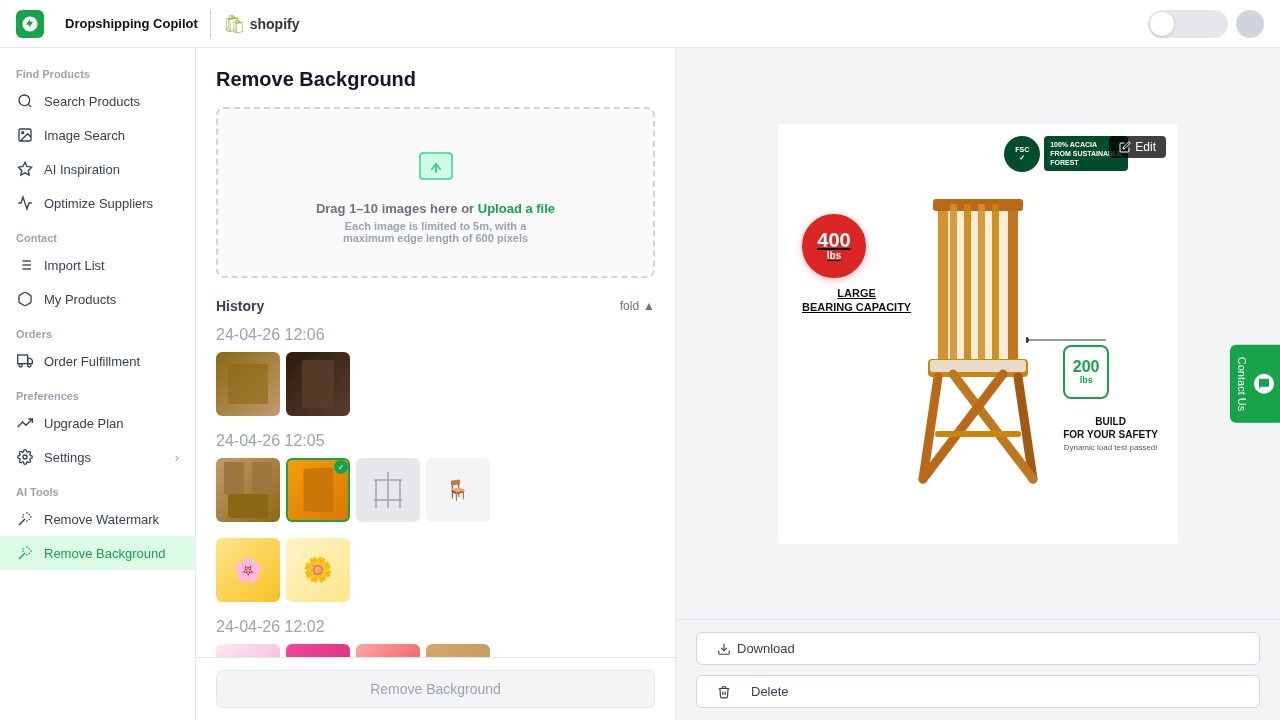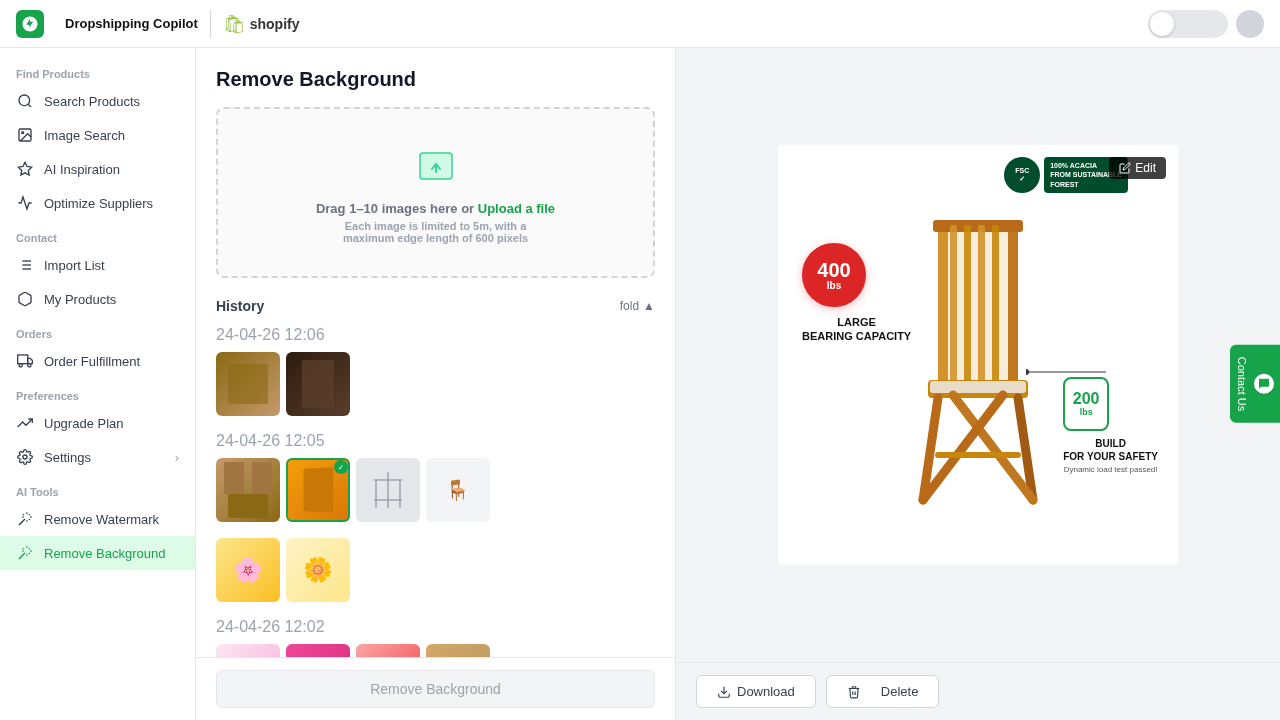--- a/index.html
+++ b/index.html
@@ -65,21 +65,21 @@
     
     .right-panel { flex: 1; background: #f3f4f6; display: flex; flex-direction: column; position: relative; overflow: hidden; }
     .preview-area { flex: 1; display: flex; align-items: center; justify-content: center; overflow: hidden; }
     .preview-image-container { position: relative; width: 400px; height: 420px; }
     .preview-image { width: 100%; height: 100%; background: white; border-radius: 4px; position: relative; overflow: hidden; }
 
     
     .edit-badge { position: absolute; top: 12px; right: 12px; background: rgba(0,0,0,0.75); color: white; padding: 4px 10px; border-radius: 4px; font-size: 12px; cursor: pointer; display: flex; align-items: center; gap: 4px; }
 
     
-    .bottom-bar { padding: 12px 20px; border-top: 1px solid #e5e7eb; background: #f3f4f6; display: flex; justify-content: flex-start; gap: 10px; }
+    .bottom-bar { padding: 12px 20px; border-top: 1px solid #e5e7eb; background: #f3f4f6; display: flex; justify-content: flex-start; gap: 10px; flex-direction: column; }
     .download-btn { padding: 8px 20px; background: white; border: 1px solid #d1d5db; border-radius: 6px; font-size: 13px; color: #374151; cursor: pointer; display: flex; align-items: center; gap: 6px; font-weight: 500; }
     .delete-btn { padding: 8px 20px; background: white; border: 1px solid #d1d5db; border-radius: 6px; font-size: 13px; color: #374151; cursor: pointer; display: flex; align-items: center; gap: 20px; font-weight: 500; }
 
     
     .contact-btn { position: absolute; right: 0; top: 50%; transform: translateY(-50%); background: #16a34a; color: white; writing-mode: vertical-rl; text-orientation: mixed; padding: 12px 6px; border-radius: 6px 0 0 6px; font-size: 11px; cursor: pointer; font-weight: 500; display: flex; flex-direction: column; align-items: center; gap: 6px; }
     .contact-circle { width: 20px; height: 20px; background: white; border-radius: 50%; display: flex; align-items: center; justify-content: center; }
     .contact-circle svg { width: 12px; height: 12px; fill: #16a34a; }
 
     
     .remove-bg-bottom { width: 100%; padding: 10px 16px; background: #f3f4f6; border: 1px solid #e5e7eb; border-radius: 6px; color: #9ca3af; font-size: 14px; cursor: default; text-align: center; }
@@ -379,21 +379,21 @@
               </div>
 
               <div class="edit-badge">
                 <svg width="12" height="12" viewBox="0 0 24 24" fill="none" stroke="white" stroke-width="2">
                     <path d="M11 4H4a2 2 0 0 0-2 2v14a2 2 0 0 0 2 2h14a2 2 0 0 0 2-2v-7"></path>
                     <path d="M18.5 2.5a2.121 2.121 0 0 1 3 3L12 15l-4 1 1-4 9.5-9.5z"></path>
                   </svg>
                 <span>Edit</span>
               </div>
 
-              <div style="position:absolute;left:24px;top:98px;text-align:center;">
+              <div style="position:absolute;left:24px;top:90px;text-align:center;text-decoration:underline;">
                 <div style="width:64px;height:64px;background:#dc2626;border-radius:50%;display:flex;flex-direction:column;align-items:center;justify-content:center;color:white;border:3px solid #dc2626;box-shadow:0 2px 8px rgba(220,38,38,0.3);">
                   <div style="font-size:20px;font-weight:900;line-height:1;">400</div>
                   <div style="font-size:10px;font-weight:600;">lbs</div>
                 </div>
                 <div style="margin-top:8px;font-size:11px;font-weight:800;color:#111;text-align:center;line-height:1.3;">
                   <div>LARGE</div>
                   <div>BEARING CAPACITY</div>
                 </div>
               </div>
 
@@ -427,21 +427,21 @@
               <div style="position:absolute;right:20px;bottom:90px;text-align:center;">
 
                 <svg style="position:absolute;right:52px;top:-20px;" width="80" height="30" viewBox="0 0 80 30">
                   <line x1="80" y1="15" x2="0" y2="15" stroke="#333" stroke-width="1"></line>
                   <circle cx="0" cy="15" r="3" fill="#333"></circle>
                 </svg>
                 <div style="border:2px solid #16a34a;border-radius:8px;width:46px;height:54px;display:flex;flex-direction:column;align-items:center;justify-content:center;color:#16a34a;background:white;">
                   <div style="font-size:16px;font-weight:900;line-height:1;">200</div>
                   <div style="font-size:9px;font-weight:600;">lbs</div>
                 </div>
-                <div style="margin-top:6px;font-size:10px;font-weight:800;color:#111;line-height:1.3;">
+                <div style="margin-top:16px;font-size:10px;font-weight:800;color:#111;line-height:1.3;">
                   <div>BUILD</div>
                   <div>FOR YOUR SAFETY</div>
                   <div style="font-size:8px;font-weight:400;color:#555;margin-top:2px;">Dynamic load test passed!</div>
                 </div>
               </div>
             </div>
           </div>
         </div>
       </div>
 

